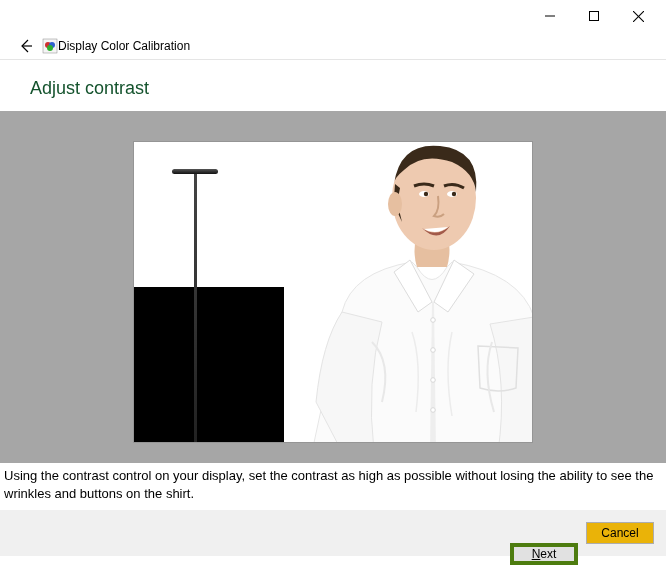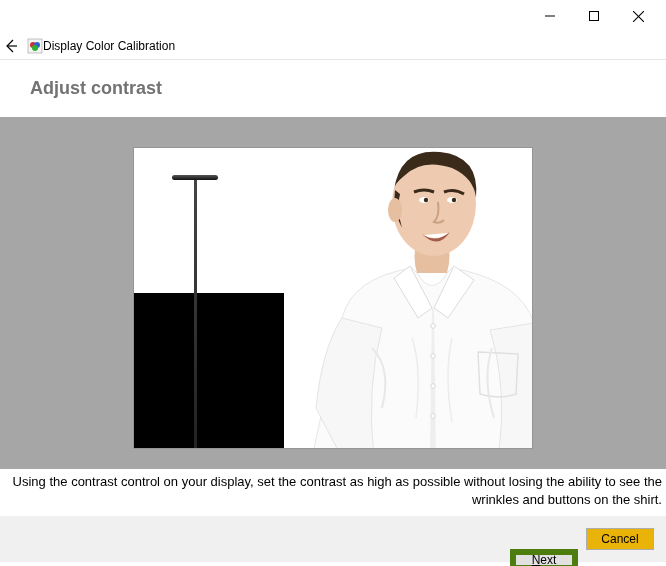--- a/index.html
+++ b/index.html
@@ -27,44 +27,44 @@
     align-items: center;
     justify-content: center;
     font-size: 13px;
     color: #000;
   }
   .titlebar svg { display:block; }
   .header {
     display: flex;
     align-items: center;
     height: 28px;
-    padding: 0 1px;
+    padding: 0 16px;
     gap: 6px;
     border-bottom: 1px solid #e5e5e5;
   }
   .back-btn {
     width: 20px; height: 20px;
     display: flex; align-items: center; justify-content: center;
     color: #000;
   }
   .app-icon {
     width: 16px; height: 16px;
     display: flex; align-items: center; justify-content: center;
     margin-right: -6px;
     flex: 0 0 auto;
   }
   .app-title {
     font-size: 12px;
     color: #000;
   }
   .heading {
-    padding: 18px 30px 18px;
+    padding: 18px 30px 12px;
     font-size: 18px;
-    color: #737373;
-    font-weight: 700;
+    color: #14532d;
+    font-weight: 400;
   }
   .stage {
     background: #a6a6a6;
     height: 352px;
     position: relative;
     display: flex;
     align-items: center;
     justify-content: center;
   }
   .sample {
@@ -109,21 +109,21 @@
     border-radius: 3px;
   }
   .sample .man {
     position: absolute;
     right: -30px;
     bottom: -10px;
     width: 280px;
     height: 320px;
   }
   .instruction {
-    text-align: right;
+    text-align: left;
     padding: 4px 4px 8px;
     font-size: 13px;
     color: #000;
     line-height: 1.35;
   }
   .footer {
     background: #f0f0f0;
     display: flex;
     justify-content: flex-end;
     align-items: center;
@@ -136,21 +136,21 @@
     height: 22px;
     font-size: 12px;
     background: #eab308;
     border: 1px solid #adadad;
     display: flex;
     align-items: center;
     justify-content: center;
     padding: 0 12px;
   }
   .btn.default {
-    border: 6px solid #4d7c0f;
+    border: 4px solid #4d7c0f;
     background: #e1e1e1;
     margin-top: 41px;
   }
   .mn { text-decoration: underline; }
 </style>
 </head>
 <body>
 
 <div class="titlebar">
   <div class="ctrl">

